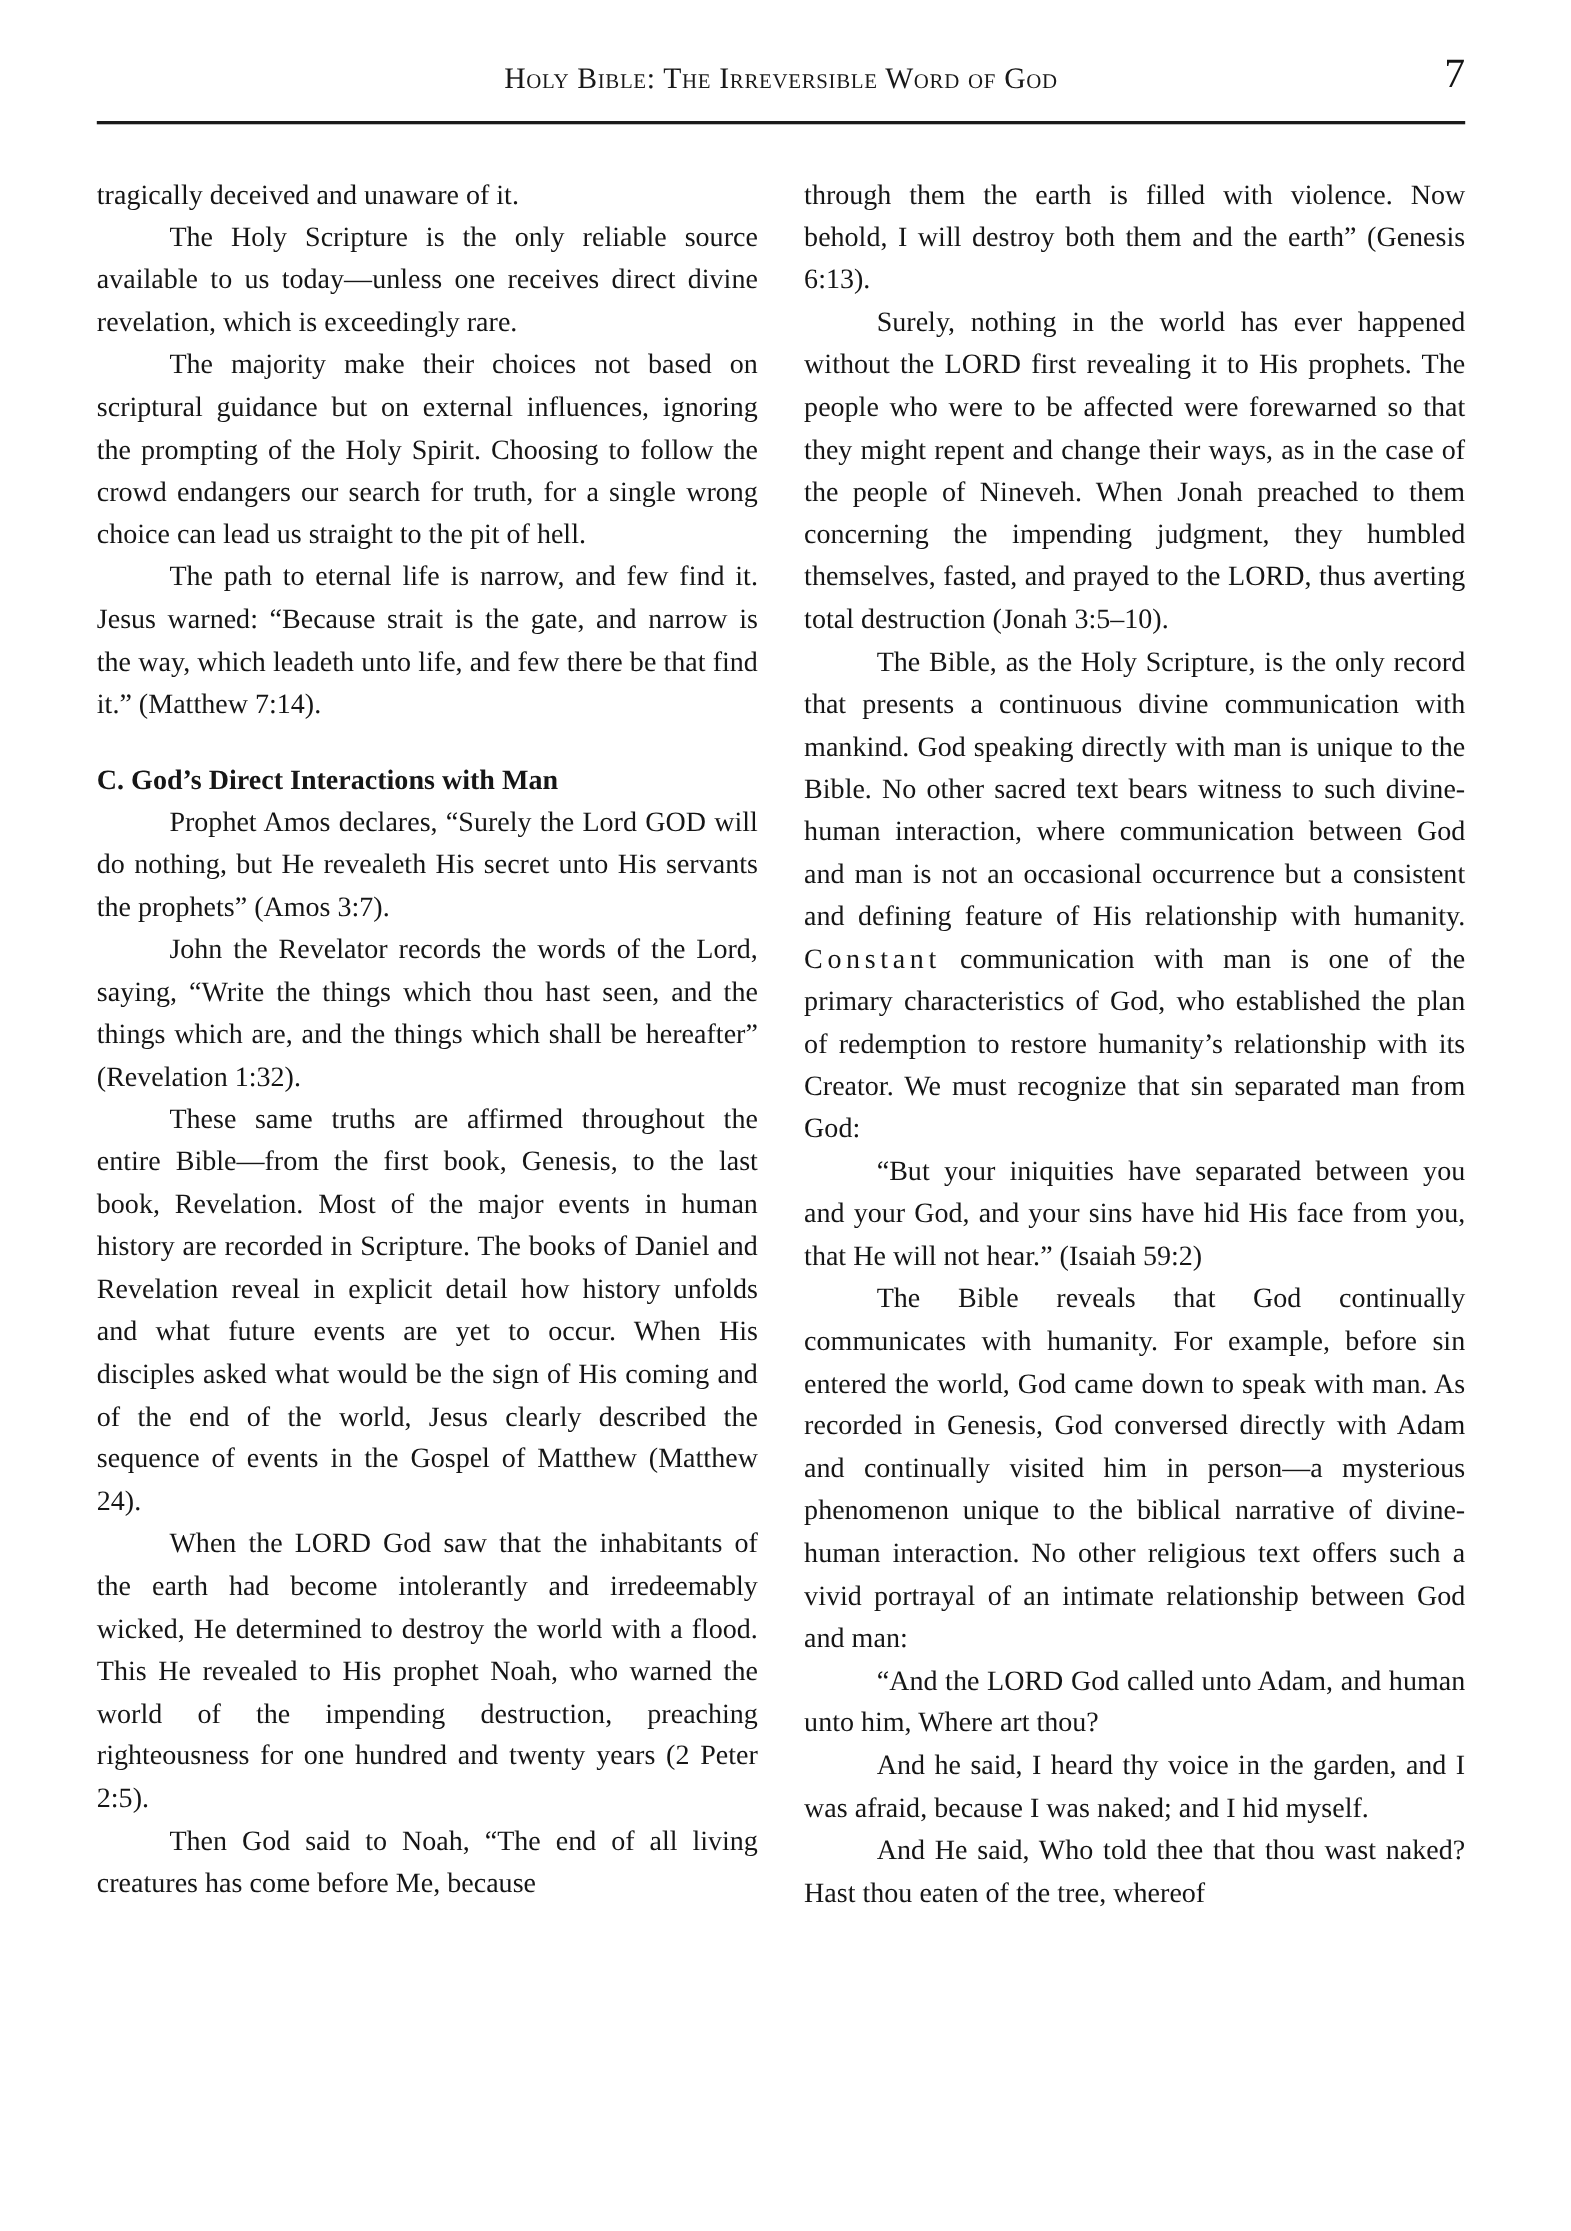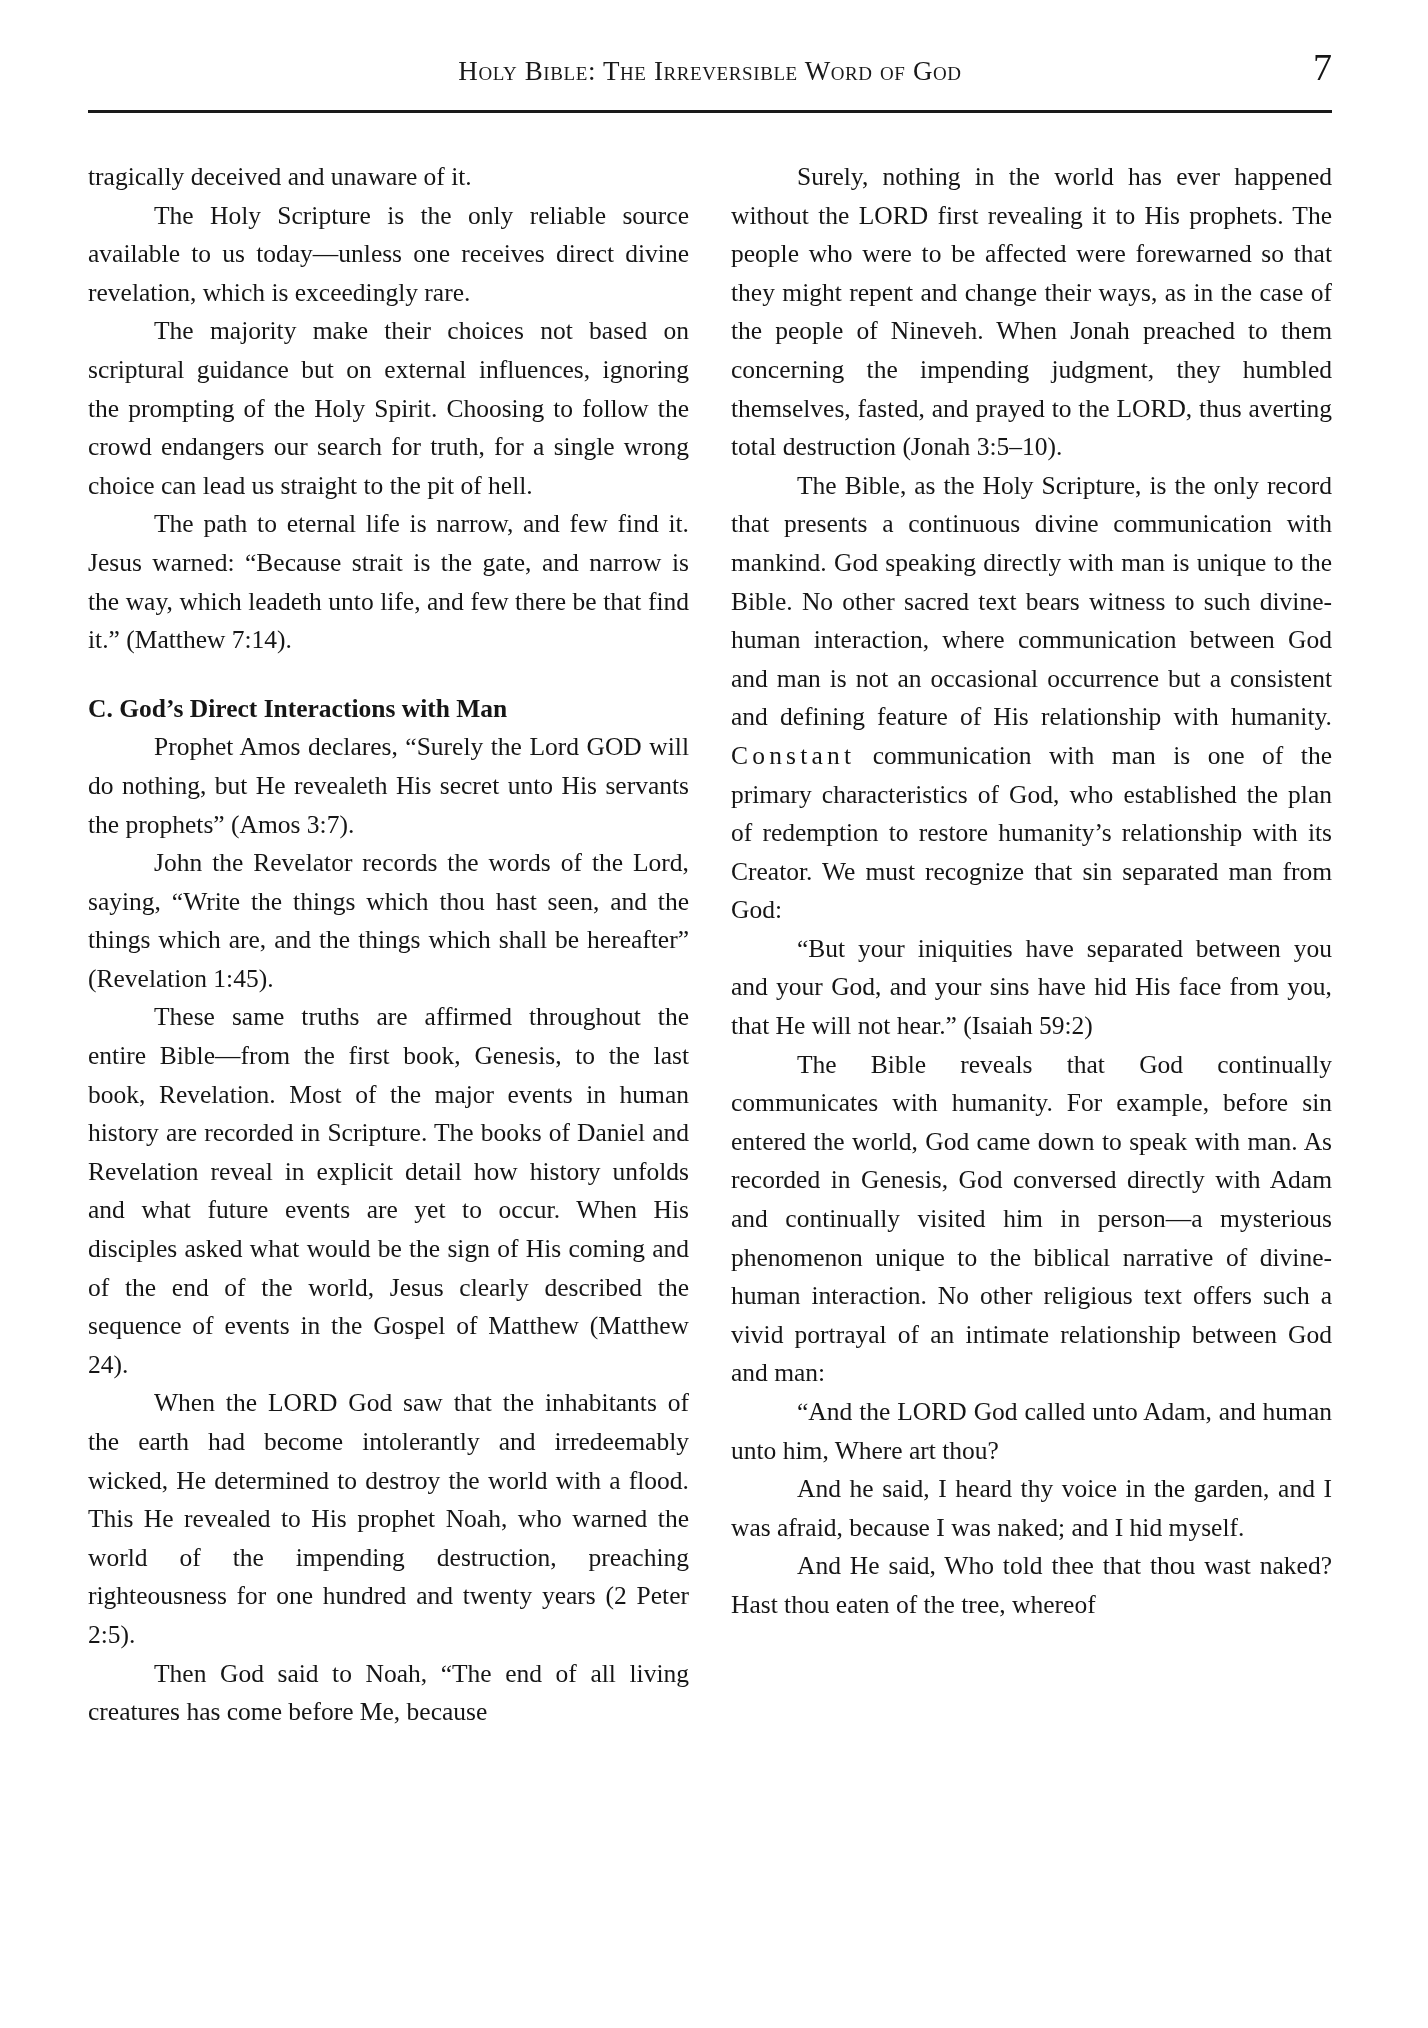--- a/index.html
+++ b/index.html
@@ -137,32 +137,33 @@
       <p class="para indent nostretch">The Holy Scripture is the only reliable source available to us today—unless one receives direct divine revelation, which is exceedingly rare.</p>
 
       <p class="para indent nostretch">The majority make their choices not based on scriptural guidance but on external influences, ignoring the prompting of the Holy Spirit. Choosing to follow the crowd endangers our search for truth, for a single wrong choice can lead us straight to the pit of hell.</p>
 
       <p class="para indent nostretch">The path to eternal life is narrow, and few find it. Jesus warned: “Because strait is the gate, and narrow is the way, which leadeth unto life, and few there be that find it.” (Matthew 7:14).</p>
 
       <h3 class="section-heading">C. God’s Direct Interactions with Man</h3>
 
       <p class="para indent nostretch">Prophet Amos declares, “Surely the Lord GOD will do nothing, but He revealeth His secret unto His servants the prophets” (Amos 3:7).</p>
 
-      <p class="para indent nostretch">John the Revelator records the words of the Lord, saying, “Write the things which thou hast seen, and the things which are, and the things which shall be hereafter” (Revelation 1:45).</p>
+      <p class="para indent nostretch">John the Revelator records the words of the Lord, saying, “Write the things which thou hast seen, and the things which are, and the things which shall be hereafter” (Revelation 1:32).</p>
 
       <p class="para indent nostretch">These same truths are affirmed throughout the entire Bible—from the first book, Genesis, to the last book, Revelation. Most of the major events in human history are recorded in Scripture. The books of Daniel and Revelation reveal in explicit detail how history unfolds and what future events are yet to occur. When His disciples asked what would be the sign of His coming and of the end of the world, Jesus clearly described the sequence of events in the Gospel of Matthew (Matthew 24).</p>
 
       <p class="para indent nostretch">When the LORD God saw that the inhabitants of the earth had become intolerantly and irredeemably wicked, He determined to destroy the world with a flood. This He revealed to His prophet Noah, who warned the world of the impending destruction, preaching righteousness for one hundred and twenty years (2 Peter 2:5).</p>
 
       <p class="para indent nostretch">Then God said to Noah, “The end of all living creatures has come before Me, because</p>
 
     </div>
 
     <div class="column">
 
+      <p class="para cont nostretch">through them the earth is filled with violence. Now behold, I will destroy both them and the earth” (Genesis 6:13).</p>
 
       <p class="para indent nostretch">Surely, nothing in the world has ever happened without the LORD first revealing it to His prophets. The people who were to be affected were forewarned so that they might repent and change their ways, as in the case of the people of Nineveh. When Jonah preached to them concerning the impending judgment, they humbled themselves, fasted, and prayed to the LORD, thus averting total destruction (Jonah 3:5–10).</p>
 
       <p class="para indent nostretch"><span>The Bible, as the Holy Scripture, is the only record that presents a continuous divine communication with mankind. God speaking directly with man is unique to the Bible. No other sacred text bears witness to such divine-human interaction, where communication between God and man is not an occasional occurrence but a consistent and defining feature of His relationship with humanity. </span><span class="tracked">Constant</span><span> communication with man is one of the primary characteristics of God, who established the plan of redemption to restore humanity’s relationship with its Creator. We must recognize that sin separated man from God:</span></p>
 
       <p class="para indent nostretch">“But your iniquities have separated between you and your God, and your sins have hid His face from you, that He will not hear.” (Isaiah 59:2)</p>
 
       <p class="para indent nostretch">The Bible reveals that God continually communicates with humanity. For example, before sin entered the world, God came down to speak with man. As recorded in Genesis, God conversed directly with Adam and continually visited him in person—a mysterious phenomenon unique to the biblical narrative of divine-human interaction. No other religious text offers such a vivid portrayal of an intimate relationship between God and man:</p>
 
       <p class="para indent nostretch">“And the LORD God called unto Adam, and human unto him, Where art thou?</p>

